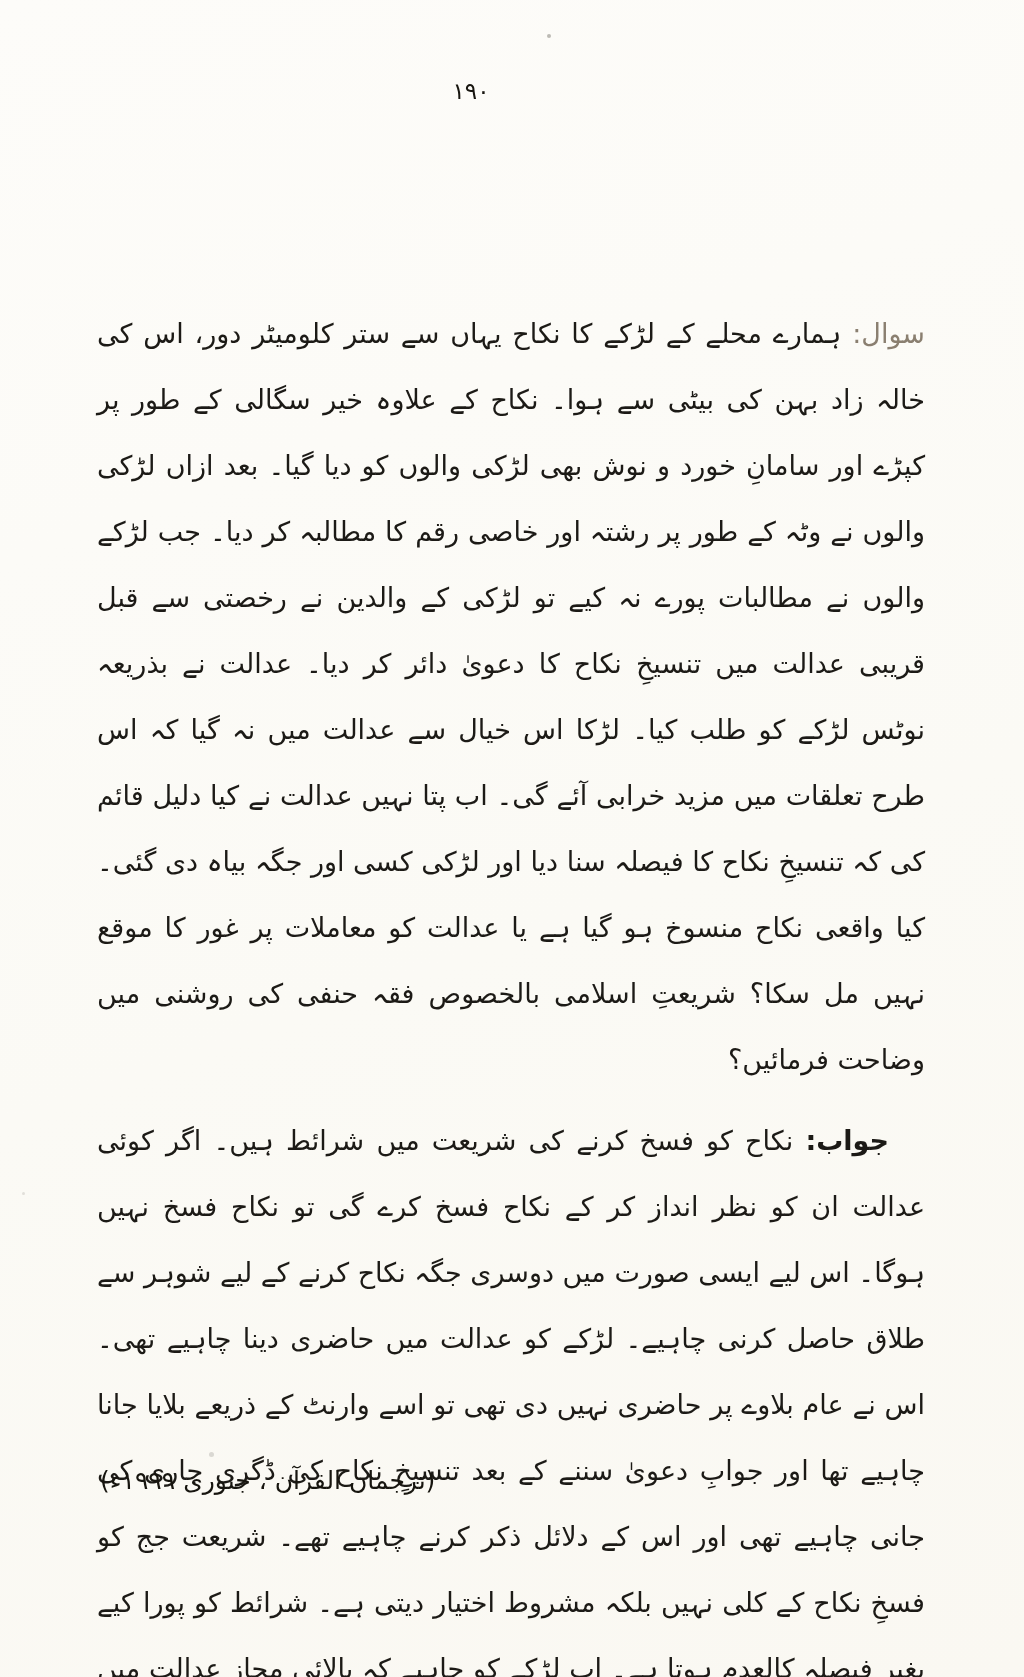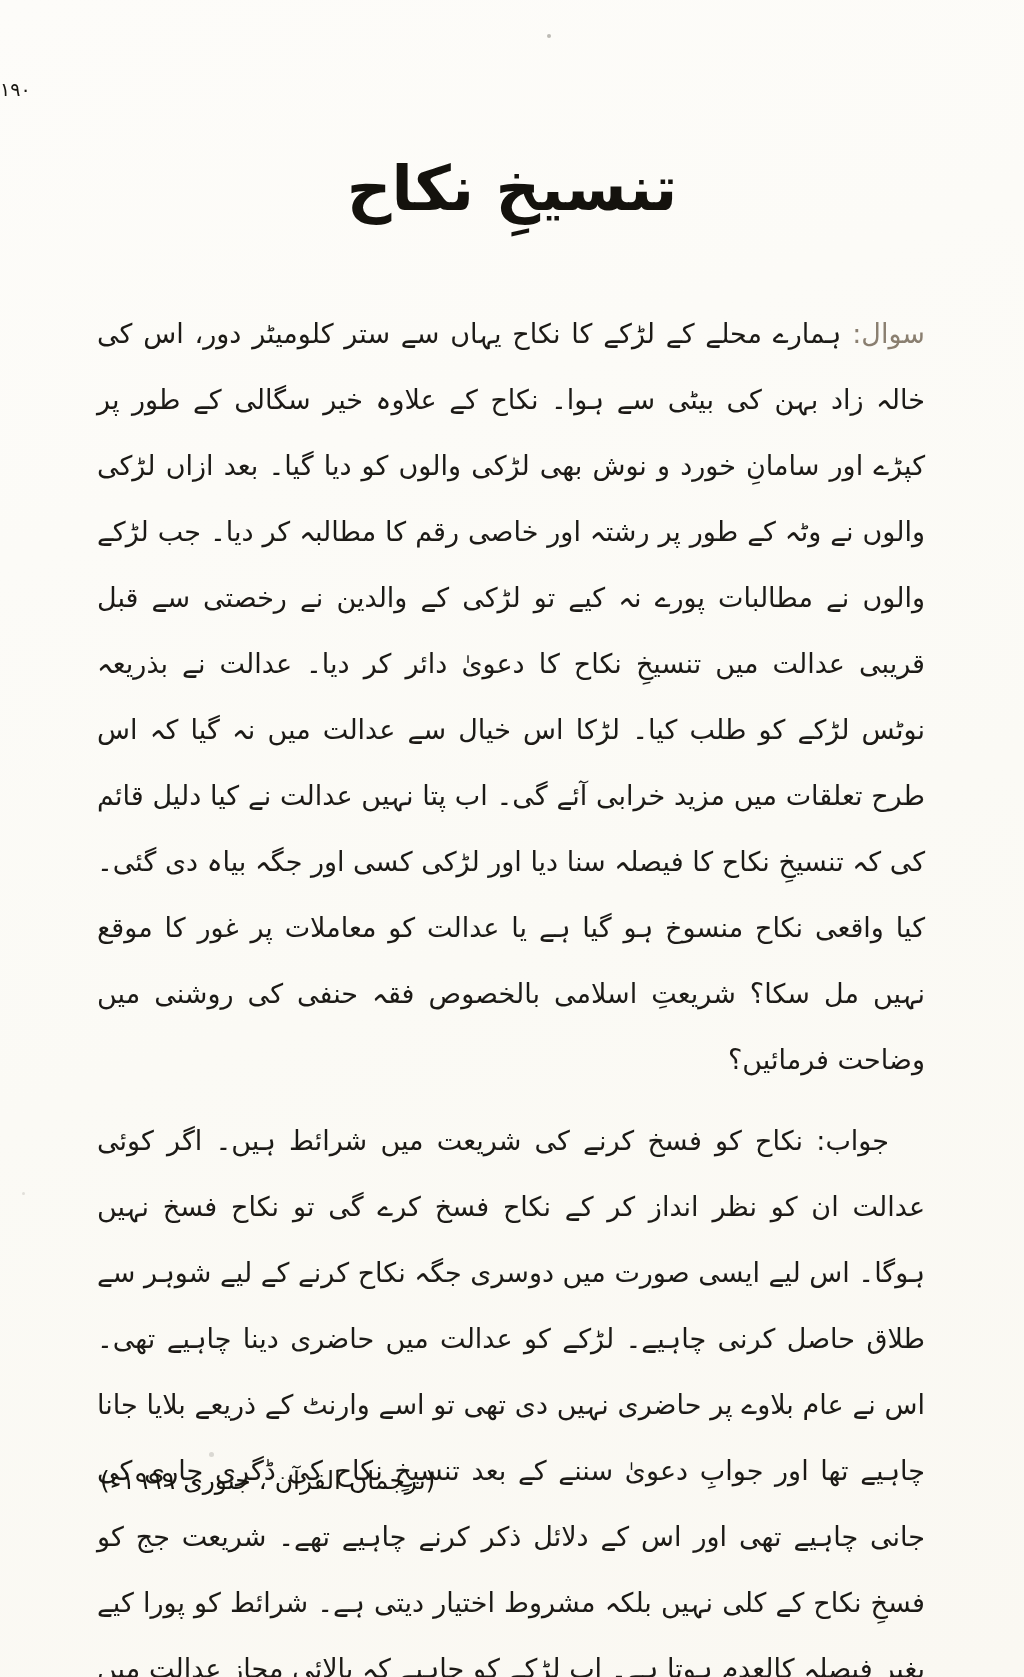--- a/index.html
+++ b/index.html
@@ -16,23 +16,25 @@
     background: linear-gradient(160deg, #fdfcf9 0%, #fbfaf5 55%, #faf8f2 100%);
     color: #1c1a16;
     font-family: "DejaVu Sans", sans-serif;
     overflow: hidden;
   }
   .page-number {
     position: absolute;
     top: 78px;
     left: 0;
     width: 894px; 
-    font-size: 19px;
+    text-align: center;
+    font-size: 23px;
     letter-spacing: 2px;
     color: #17150f;
+    padding-left: 24px;
   }
   .title {
     position: absolute;
     top: 152px;
     left: 0;
     width: 1024px;
     margin: 0;
     text-align: center;
     font-size: 62px;
     font-weight: 700;
@@ -54,20 +56,21 @@
     text-align: justify;
   }
   .para.answer {
     text-indent: 36px; 
   }
   .question .label {
     color: #8a7f70; 
   }
   .answer .label {
     color: #1c1a16;
+    font-weight: bold;
   }
   .citation {
     position: absolute;
     top: 1466px;
     left: 100px;
     direction: rtl;
     font-size: 25px;
     letter-spacing: 0.5px;
     color: #17150f;
   }
@@ -81,21 +84,20 @@
   .speck.s2 { width: 5px; height: 5px; top: 1452px; left: 209px; opacity: .5; }
   .speck.s3 { width: 3px; height: 3px; top: 1192px; left: 22px; opacity: .4; }
 </style>
 </head>
 <body>
 
 <div class="page">
 
   <div class="page-number">۱۹۰</div>
 
-  <h1 class="title">تنسیخِ نکاح</h1>
 
   <div class="content">
 
     <p class="para question"><span class="label">سوال:</span> <span>ہمارے محلے کے لڑکے کا نکاح یہاں سے ستر کلومیٹر دور، اس کی خالہ زاد بہن کی بیٹی سے ہوا۔ نکاح کے علاوہ خیر سگالی کے طور پر کپڑے اور سامانِ خورد و نوش بھی لڑکی والوں کو دیا گیا۔ بعد ازاں لڑکی والوں نے وٹہ کے طور پر رشتہ اور خاصی رقم کا مطالبہ کر دیا۔ جب لڑکے والوں نے مطالبات پورے نہ کیے تو لڑکی کے والدین نے رخصتی سے قبل قریبی عدالت میں تنسیخِ نکاح کا دعویٰ دائر کر دیا۔ عدالت نے بذریعہ نوٹس لڑکے کو طلب کیا۔ لڑکا اس خیال سے عدالت میں نہ گیا کہ اس طرح تعلقات میں مزید خرابی آئے گی۔ اب پتا نہیں عدالت نے کیا دلیل قائم کی کہ تنسیخِ نکاح کا فیصلہ سنا دیا اور لڑکی کسی اور جگہ بیاہ دی گئی۔ کیا واقعی نکاح منسوخ ہو گیا ہے یا عدالت کو معاملات پر غور کا موقع نہیں مل سکا؟ شریعتِ اسلامی بالخصوص فقہ حنفی کی روشنی میں وضاحت فرمائیں؟</span></p>
 
     <p class="para answer"><span class="label">جواب:</span> <span>نکاح کو فسخ کرنے کی شریعت میں شرائط ہیں۔ اگر کوئی عدالت ان کو نظر انداز کر کے نکاح فسخ کرے گی تو نکاح فسخ نہیں ہوگا۔ اس لیے ایسی صورت میں دوسری جگہ نکاح کرنے کے لیے شوہر سے طلاق حاصل کرنی چاہیے۔ لڑکے کو عدالت میں حاضری دینا چاہیے تھی۔ اس نے عام بلاوے پر حاضری نہیں دی تھی تو اسے وارنٹ کے ذریعے بلایا جانا چاہیے تھا اور جوابِ دعویٰ سننے کے بعد تنسیخِ نکاح کی ڈگری جاری کی جانی چاہیے تھی اور اس کے دلائل ذکر کرنے چاہیے تھے۔ شریعت جج کو فسخِ نکاح کے کلی نہیں بلکہ مشروط اختیار دیتی ہے۔ شرائط کو پورا کیے بغیر فیصلہ کالعدم ہوتا ہے۔ اب لڑکے کو چاہیے کہ بالائی مجاز عدالت میں اپیل دائر کرے، یا وفاقی شرعی عدالت میں جج کے فیصلے کو غیر شرعی قرار دینے کی درخواست دے۔ نیز ساری تفصیلی صورتِ حال لکھ کر اور جج صاحب کے فیصلے کی نقل کو اس کے ساتھ منسلک کر کے استفسار کرے تو تفصیلی جواب دیا جا سکتا ہے۔ واللہ اعلم</span></p>
 
   </div>
 
   <div class="citation">(ترجمان القرآن ، جنوری ۱۹۹۹ء)</div>

